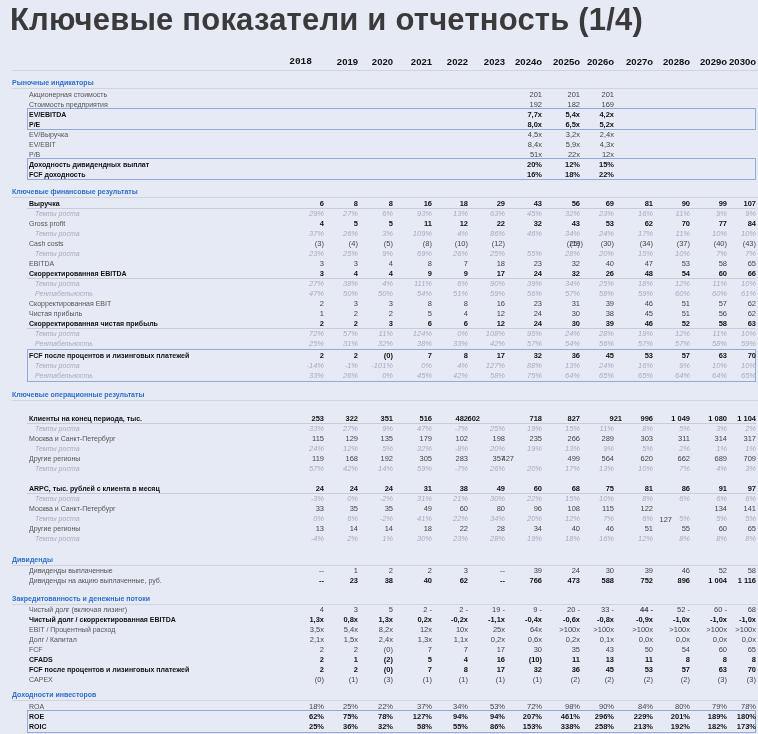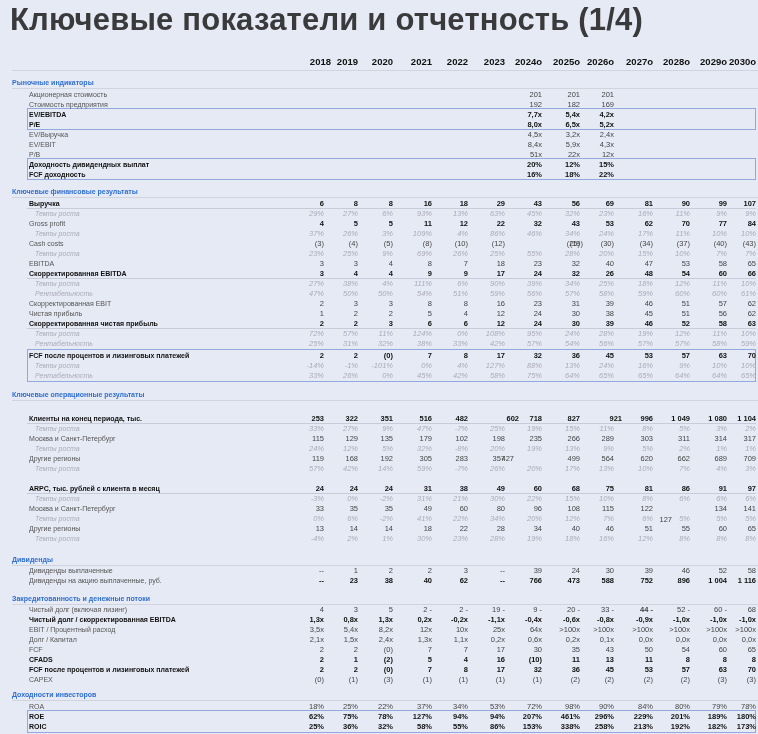--- a/index.html
+++ b/index.html
@@ -17,21 +17,21 @@
   .row.b .v{font-weight:bold;color:#111;}
   .row.g .v{font-style:italic;color:#aab;}
   .box{position:absolute;left:27px;right:2px;border:1px solid #93a9dd;}
   .uline{position:absolute;left:27px;right:2px;height:1px;background:#c7ccd8;}
 </style>
 </head>
 <body>
 
 <div class="title">Ключевые показатели и отчетность (1/4)</div>
 <div class="years" id="years">
-    <span style="left: 291px;">2018</span>
+    <span style="left: 272px; font-family: Liberation Mono, monospace;">2018</span>
     <span style="left: 318px;">2019</span>
     <span style="left: 353px;">2020</span>
     <span style="left: 392px;">2021</span>
     <span style="left: 428px;">2022</span>
     <span style="left: 465px;">2023</span>
     <span style="left: 502px;">2024о</span>
     <span style="left: 540px;">2025о</span>
     <span style="left: 574px;">2026о</span>
     <span style="left: 613px;">2027о</span>
     <span style="left: 650px;">2028о</span>
@@ -486,21 +486,21 @@
     <div class="hline" style="top: 400px;"></div>
     <div class="uline" style="top: 423px;"></div>
     <div class="uline" style="top: 493px;"></div>
     <div class="row b" style="top: 414px;">
       <span class="lbl">Клиенты на конец периода, тыс.</span>
       <span class="v" style="left: 288px;">253</span>
       <span class="v" style="left: 322px;">322</span>
       <span class="v" style="left: 357px;">351</span>
       <span class="v" style="left: 396px;">516</span>
       <span class="v" style="left: 432px;">482</span>
-      <span class="v" style="left: 483px;">602</span>
+      <span class="v" style="left: 444px;">602</span>
       <span class="v" style="left: 506px;">718</span>
       <span class="v" style="left: 544px;">827</span>
       <span class="v" style="left: 578px; padding-left: 8px;">921</span>
       <span class="v" style="left: 617px;">996</span>
       <span class="v" style="left: 654px;">1 049</span>
       <span class="v" style="left: 691px;">1 080</span>
       <span class="v" style="left: 720px;">1 104</span>
     </div>
     <div class="row g" style="top: 424px;">
       <span class="lbl">Темпы роста</span>

